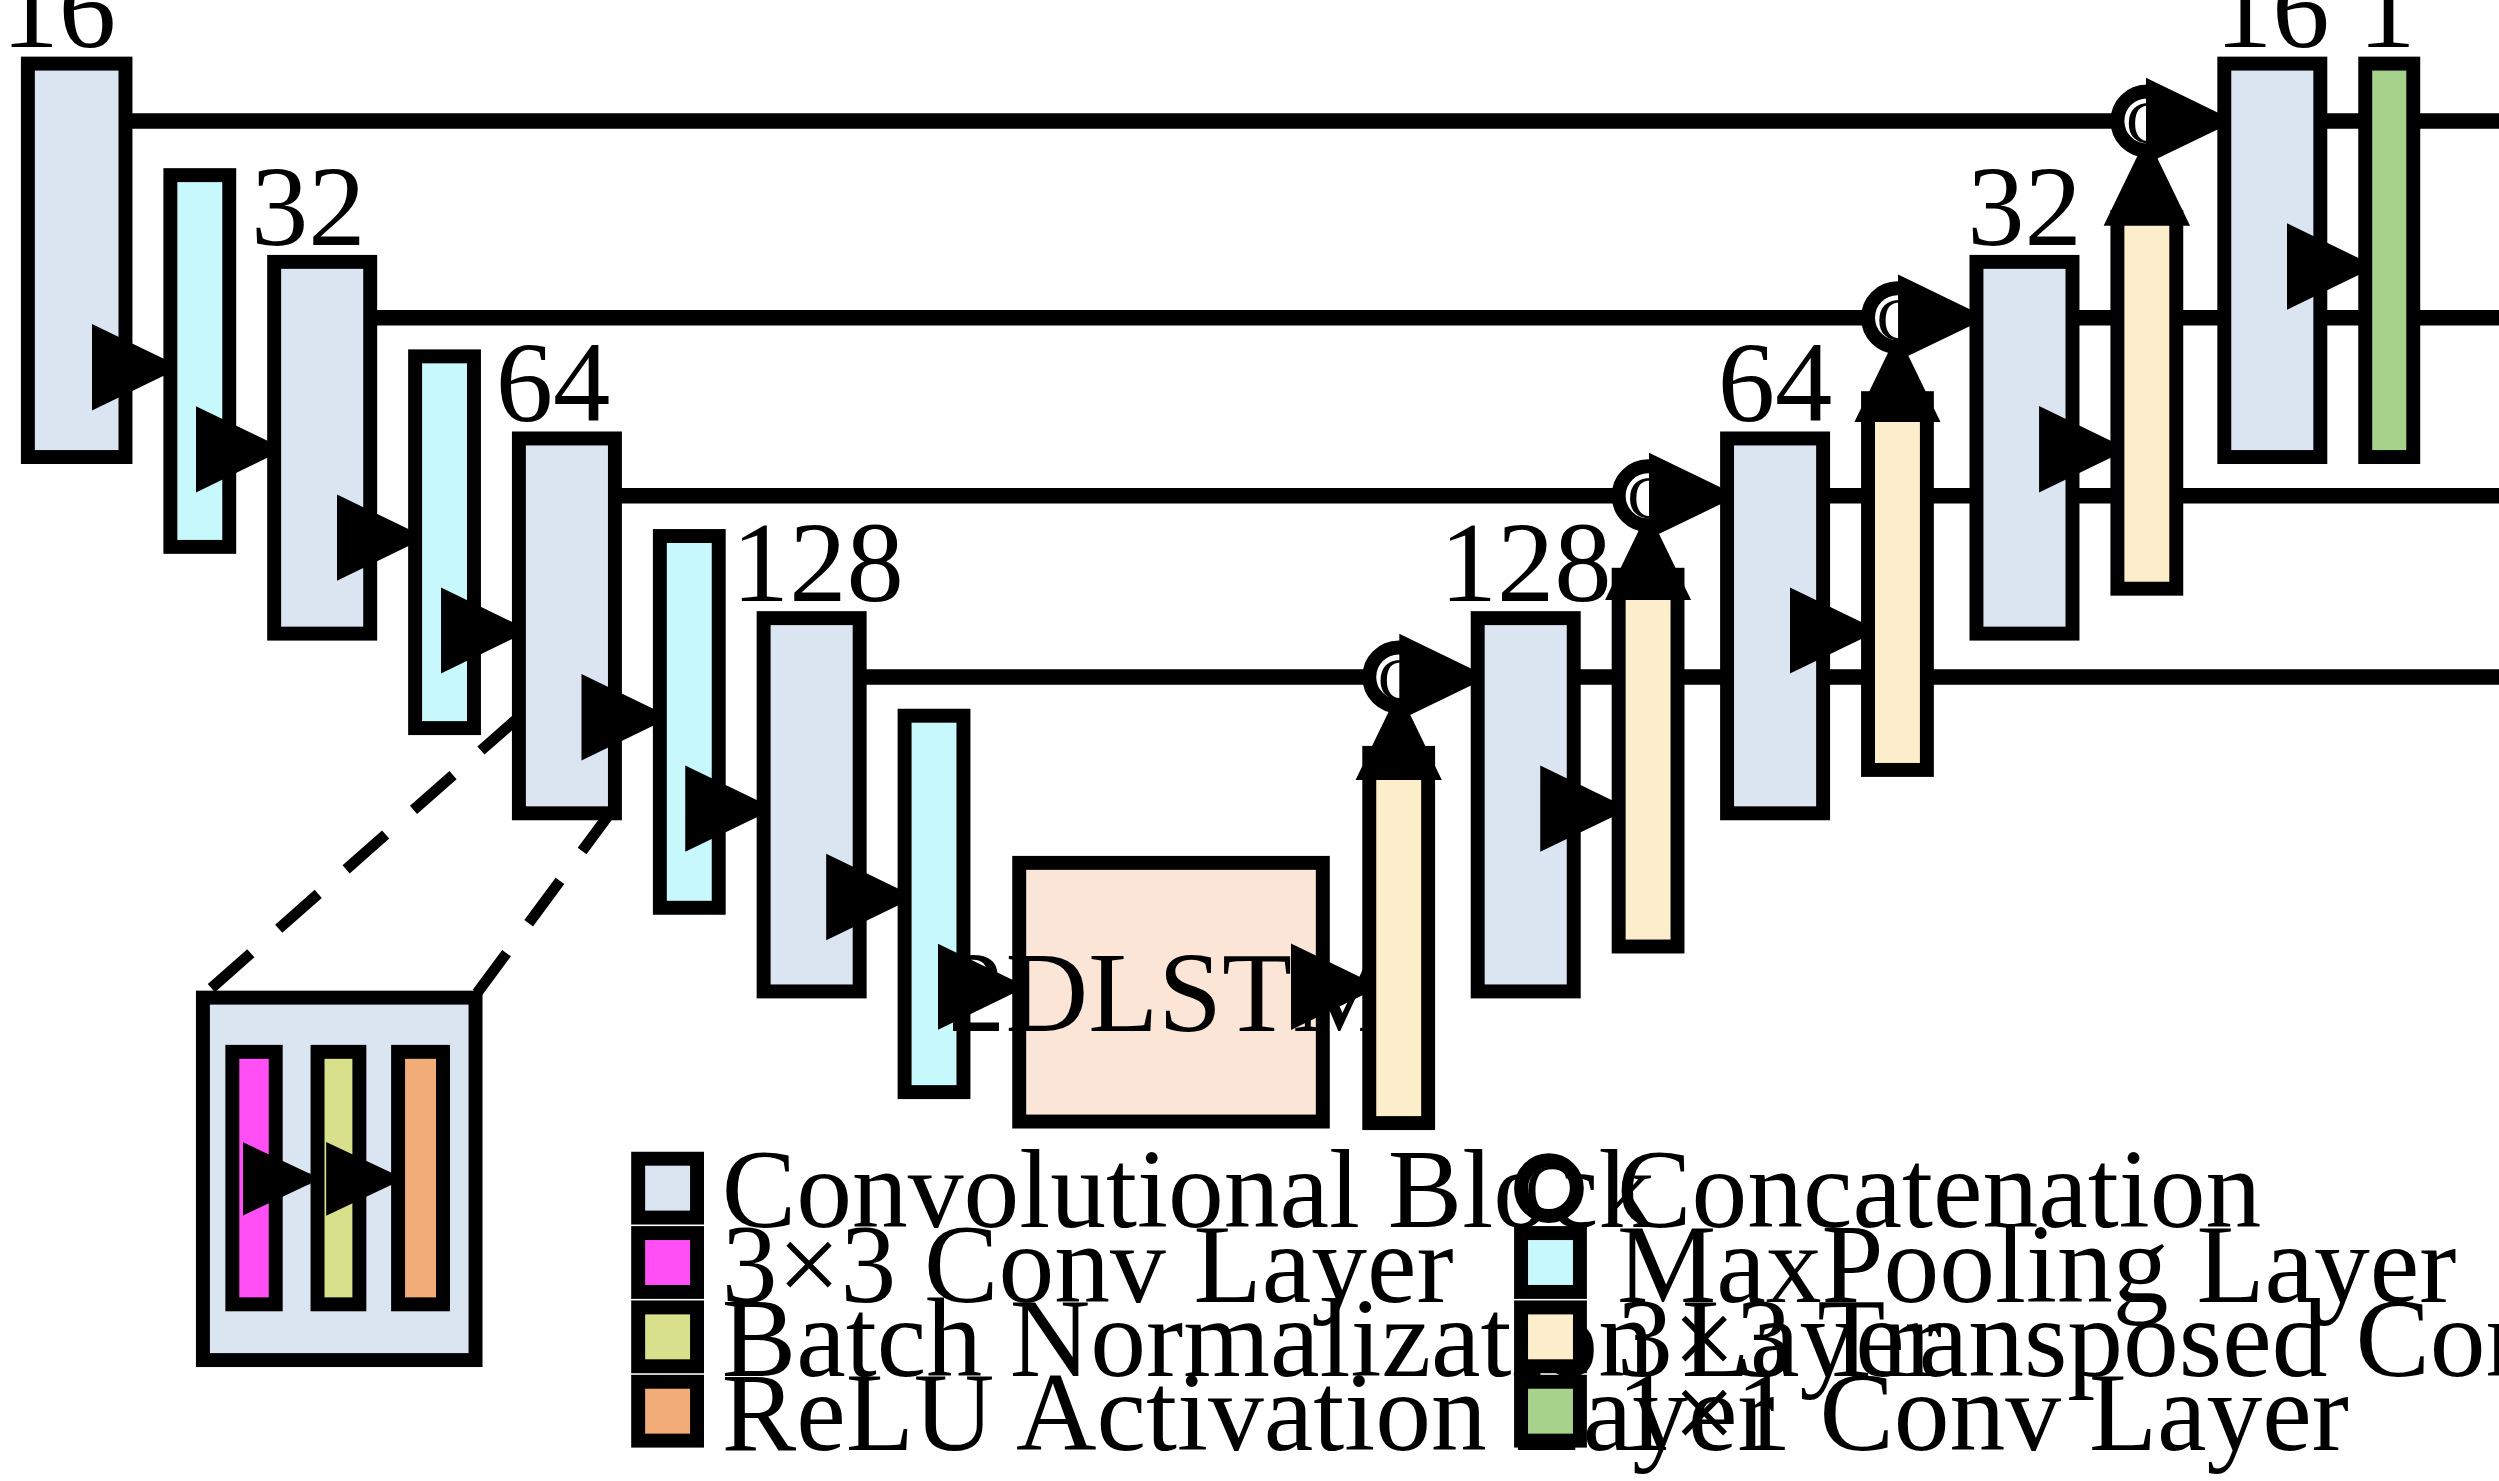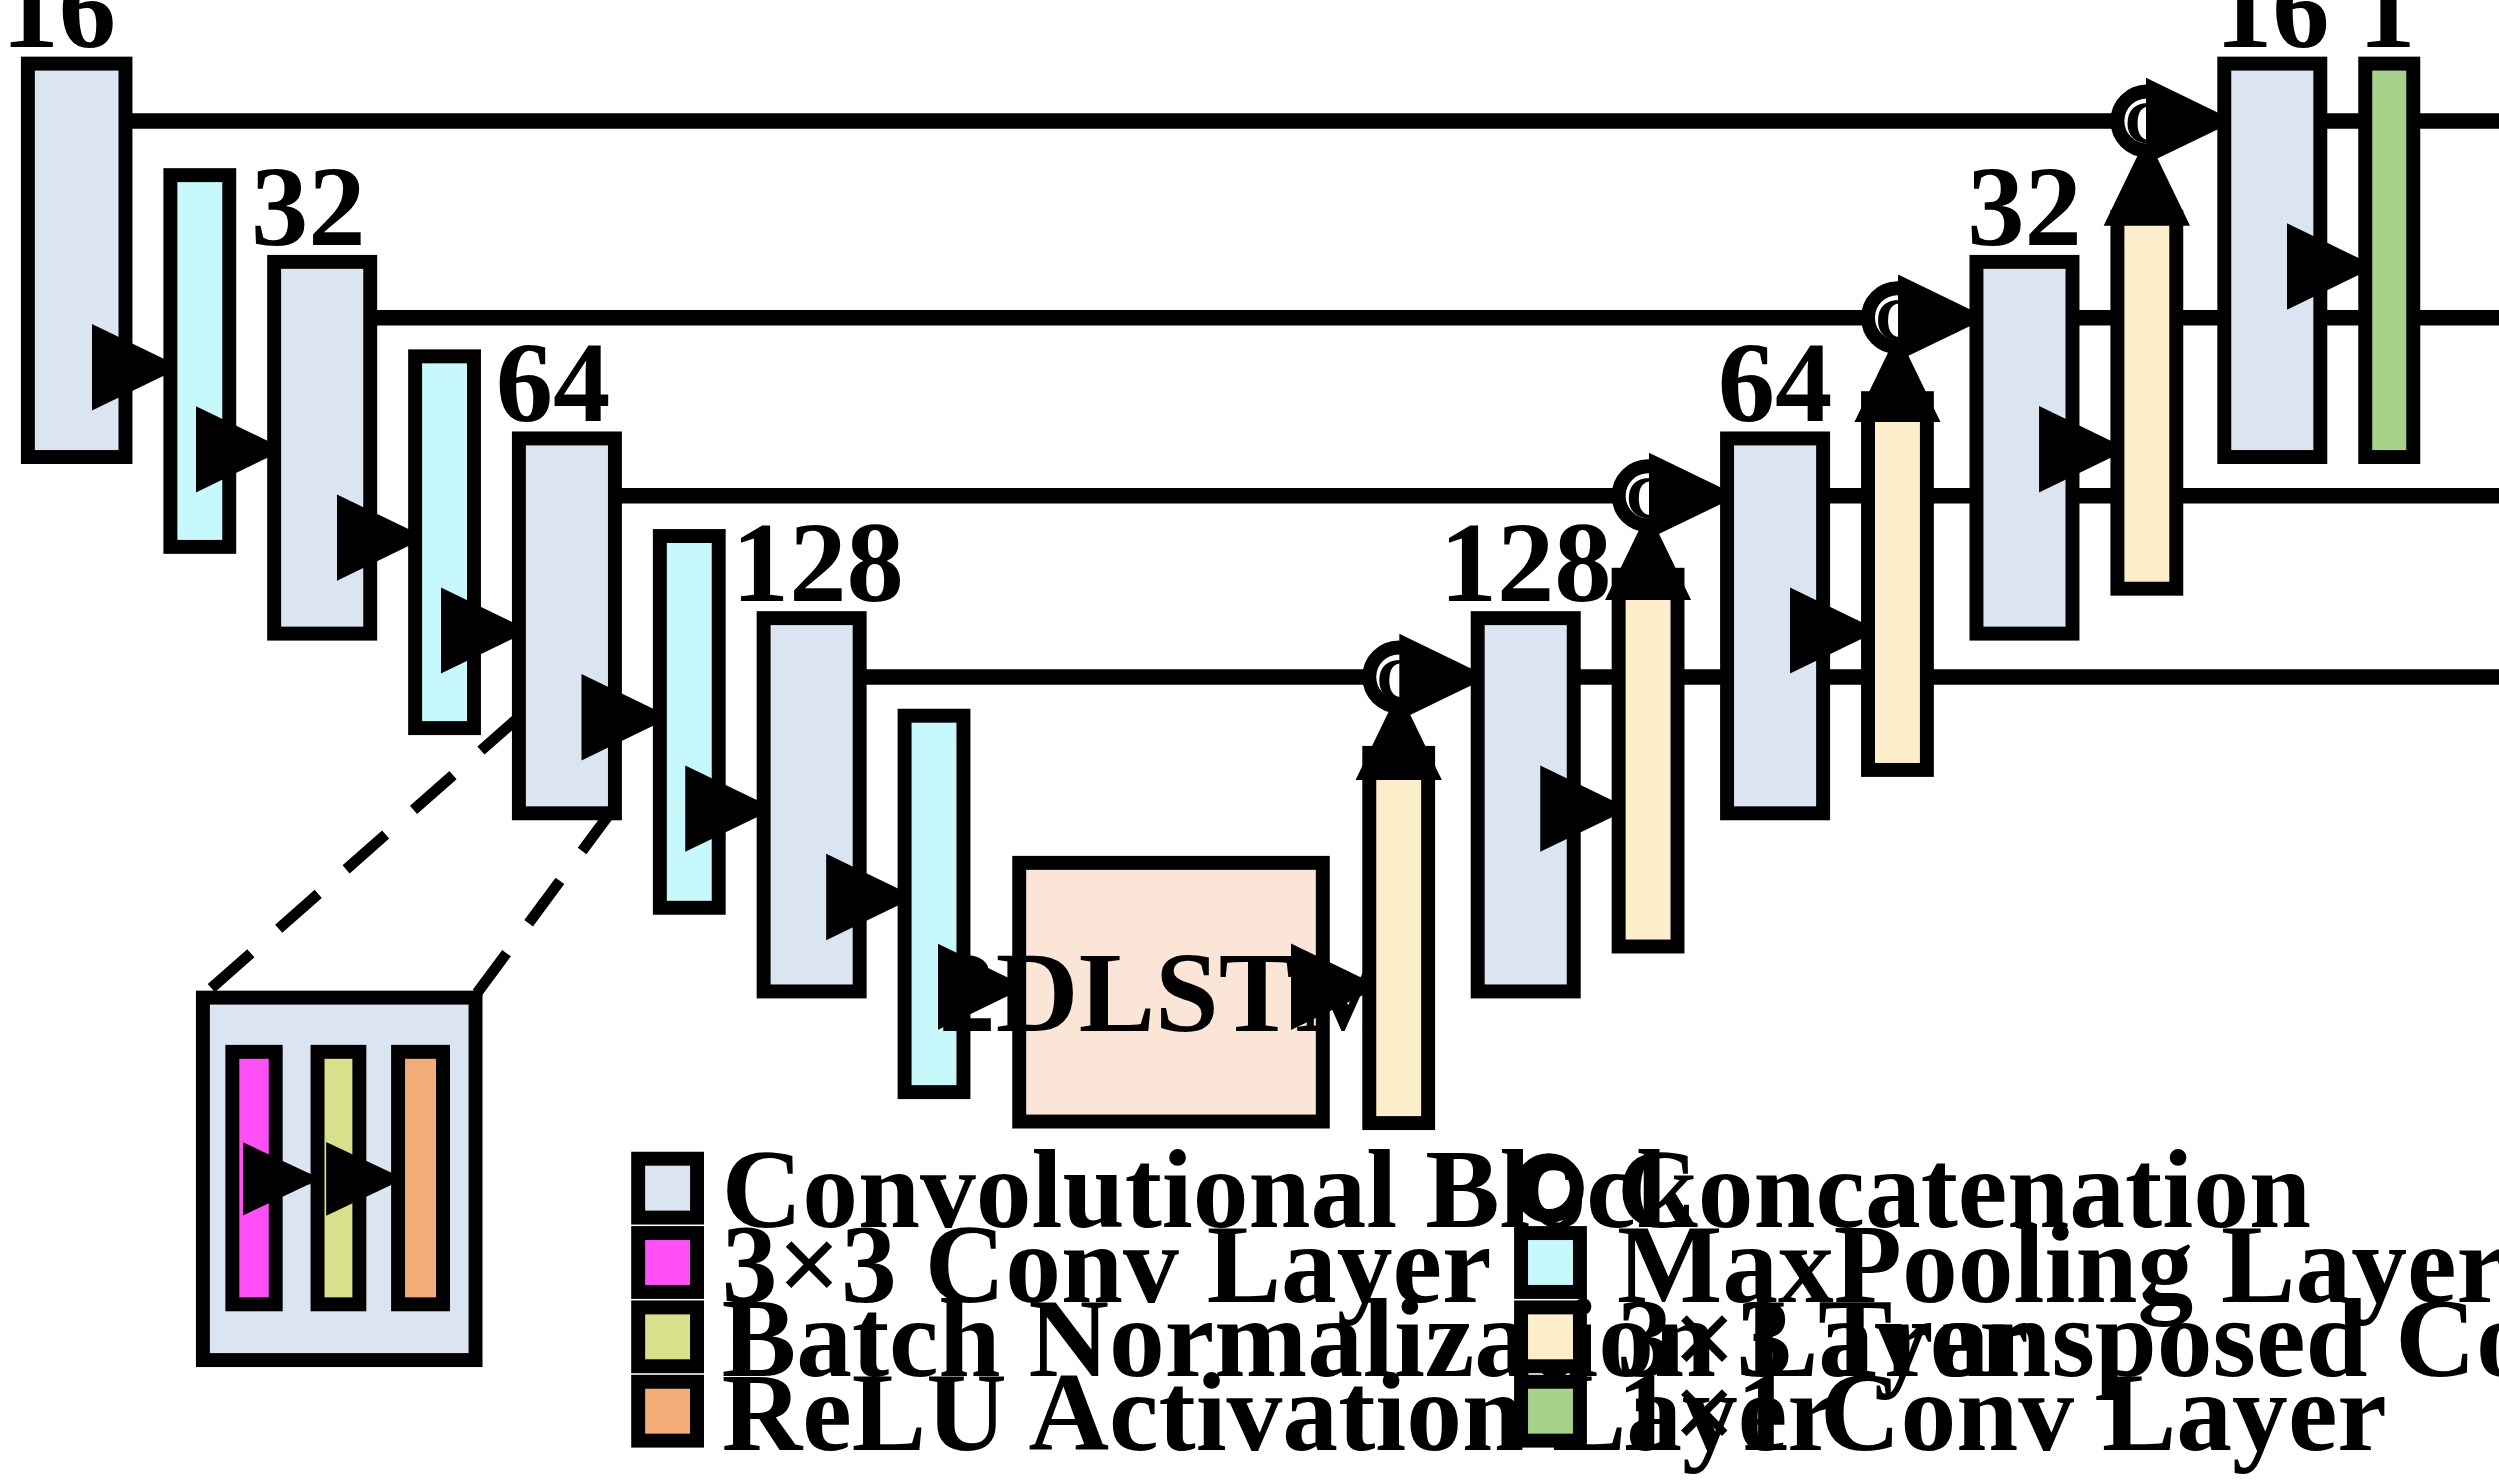--- a/index.html
+++ b/index.html
@@ -10,21 +10,20 @@
   body {
     width: 2500px;
     height: 1481px;
     font-family: "Liberation Serif", "DejaVu Serif", serif;
     overflow: hidden;
   }
   #diagram-root {
     position: relative;
     width: 2500px;
     height: 1210px;
-    font-weight: bold;
   }
   svg#arch-svg {
     position: absolute;
     top: 0;
     left: 0;
     width: 2500px;
     height: 1481px;
     display: block;
   }
   .blk { stroke: #000000; stroke-width: 9; }

